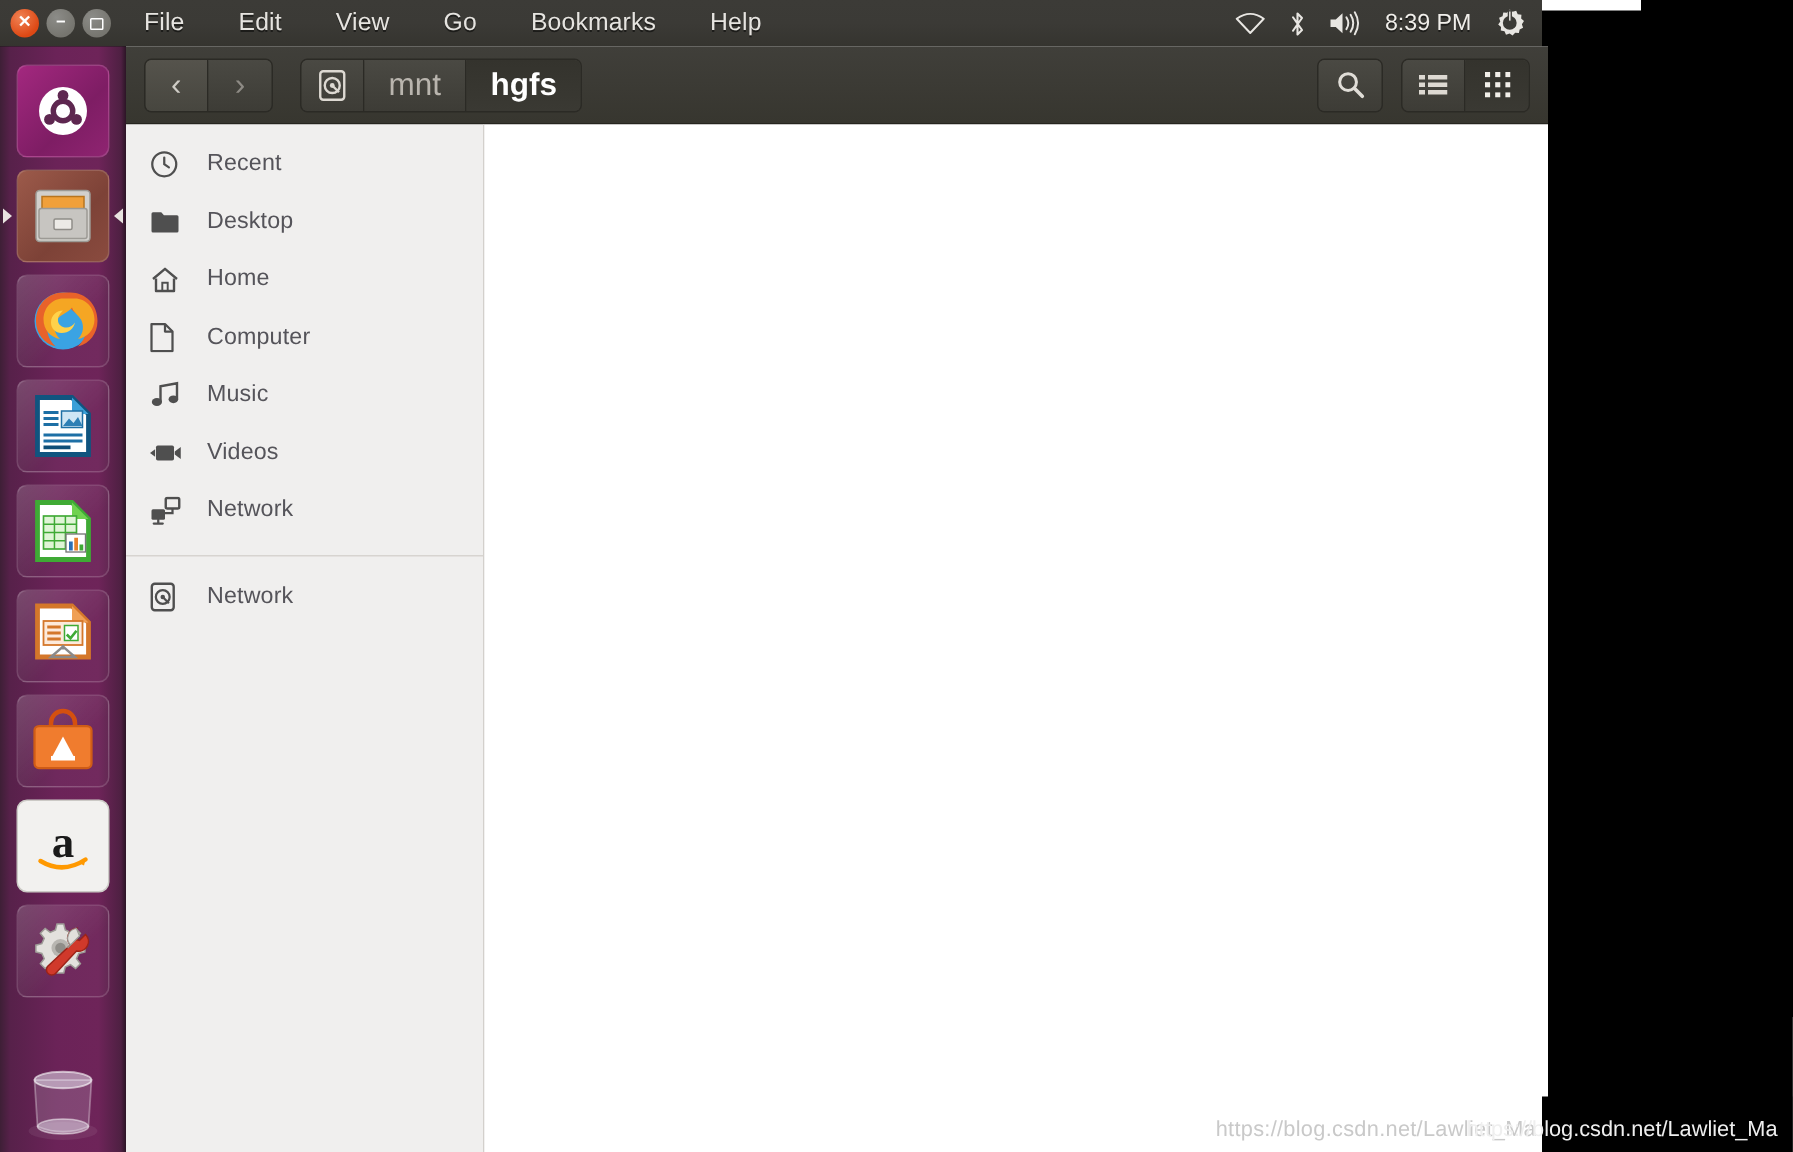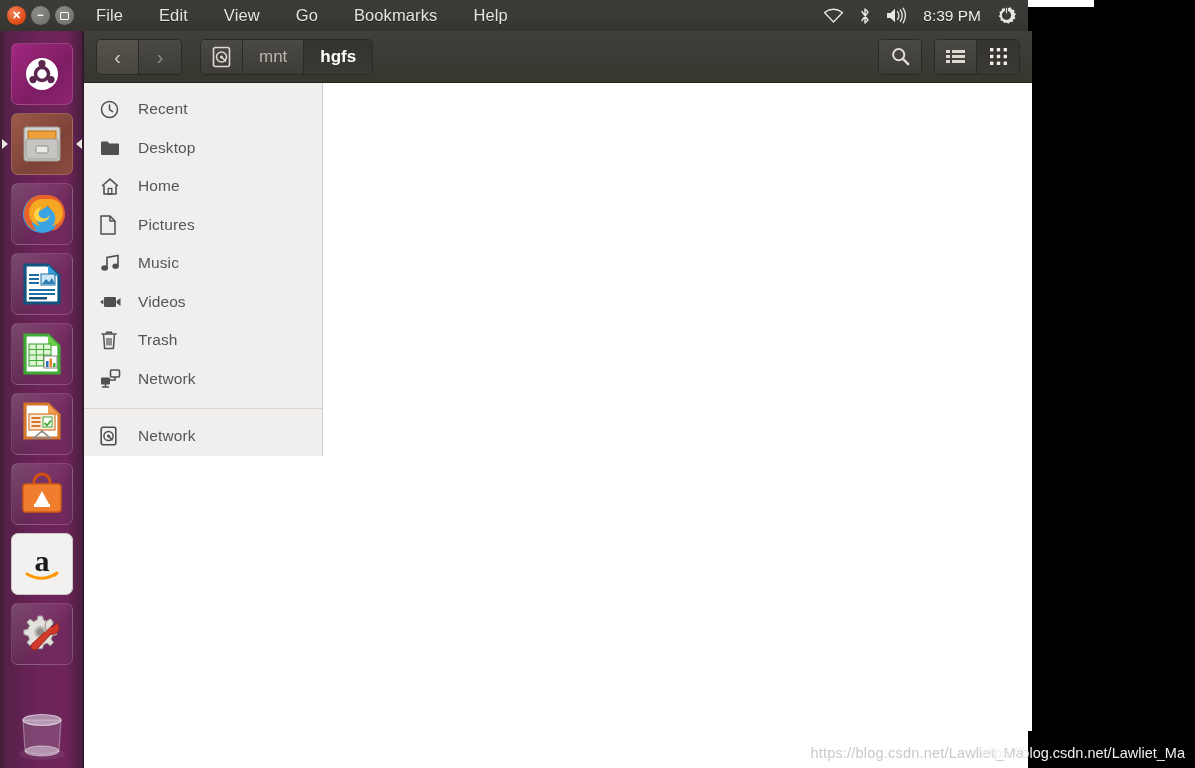--- a/index.html
+++ b/index.html
@@ -86,27 +86,27 @@
     min-width: 42px; height: 34px; display: flex; align-items: center; justify-content: center;
     background: linear-gradient(to bottom,#4a4943,#3d3c36);
     color: #cfccc6; font-size: 15px; border-right: 1px solid #2b2a25; cursor: default;
   }
   .tb-btn:last-child { border-right: none; }
   .tb-btn.dim { color: #8e8b85; }
   .tb-btn.active { background: linear-gradient(to bottom,#34332d,#3a3933); color: #fff; }
   .tb-btn.light { background: linear-gradient(to bottom,#55534c,#47463f); }
 
   .crumbs { margin-left: 18px; }
-  .crumb { padding: 0 16px; font-size: 17px; color: #d6d2cb; font-weight: bold; }
+  .crumb { padding: 0 16px; font-size: 21px; color: #d6d2cb; font-weight: bold; }
   .crumb.inactive { color: #b9b5ae; font-weight: normal; background: linear-gradient(to bottom,#4a4943,#3d3c36); }
   .crumb.icon-crumb { padding: 0 10px; }
 
   .tb-right { margin-left: auto; display: flex; gap: 12px; }
 
-  .fm-body { display: flex; height: 685px; flex-direction: column; }
+  .fm-body { display: flex; height: 685px; }
   .sidebar {
     width: 239px; background: #f0efee; border-right: 1px solid #d3d0cc;
     padding-top: 7px; overflow: hidden;
   }
   .side-item {
     display: flex; align-items: center; height: 38.5px; padding-left: 16px; cursor: default;
   }
   .side-icon {
     width: 24px; display: flex; align-items: center; justify-content: flex-start;
     color: #4a4a4a; flex: 0 0 24px;
@@ -421,21 +421,21 @@
           <span class="side-label">Home</span>
         </div>
 
         <div class="side-item">
           <span class="side-icon">
             <svg width="16" height="20" viewBox="0 0 16 20">
                 <path d="M1 1 h9 l5 5 v13 H1 Z" fill="none" stroke="#4f4f4f" stroke-width="1.5" stroke-linejoin="round"></path>
                 <path d="M10 1 v5 h5" fill="none" stroke="#4f4f4f" stroke-width="1.5" stroke-linejoin="round"></path>
               </svg>
           </span>
-          <span class="side-label">Pictures</span>
+          <span class="side-label">Computer</span>
         </div>
 
 
         <div class="side-item">
           <span class="side-icon">
             <svg width="20" height="18" viewBox="0 0 20 18">
                 <path d="M7 14 V3.5 L18 1.5 V12" fill="none" stroke="#4f4f4f" stroke-width="1.6"></path>
                 <ellipse cx="4.6" cy="14" rx="3.4" ry="2.7" fill="#4f4f4f"></ellipse>
                 <ellipse cx="15.6" cy="12.2" rx="3.2" ry="2.6" fill="#4f4f4f"></ellipse>
               </svg>
@@ -448,35 +448,20 @@
           <span class="side-icon">
             <svg width="21" height="14" viewBox="0 0 21 14">
                 <rect x="4" y="2" width="12" height="10" rx="1.2" fill="#4f4f4f"></rect>
                 <path d="M16.5 6 L20.5 3 V11 L16.5 8 Z" fill="#4f4f4f"></path>
                 <path d="M0 7 L3.4 4.5 V9.5 Z" fill="#4f4f4f"></path>
               </svg>
           </span>
           <span class="side-label">Videos</span>
         </div>
 
-        <div class="side-item">
-          <span class="side-icon">
-            <svg width="18" height="20" viewBox="0 0 18 20">
-                <path d="M2 4 H16" stroke="#4f4f4f" stroke-width="1.6" stroke-linecap="round"></path>
-                <path d="M6.6 4 V2.2 H11.4 V4" fill="none" stroke="#4f4f4f" stroke-width="1.5"></path>
-                <path d="M3.6 4.8 L4.6 18.4 H13.4 L14.4 4.8" fill="none" stroke="#4f4f4f" stroke-width="1.5" stroke-linejoin="round"></path>
-                <g stroke="#4f4f4f" stroke-width="1.2">
-                  <line x1="7" y1="8" x2="7" y2="15.5"></line>
-                  <line x1="9" y1="8" x2="9" y2="15.5"></line>
-                  <line x1="11" y1="8" x2="11" y2="15.5"></line>
-                </g>
-              </svg>
-          </span>
-          <span class="side-label">Trash</span>
-        </div>
 
         <div class="side-item">
           <span class="side-icon">
             <svg width="21" height="19" viewBox="0 0 21 19">
                 <rect x="10.5" y="1" width="9" height="7" rx="1" fill="none" stroke="#4f4f4f" stroke-width="1.6"></rect>
                 <rect x="1" y="8.5" width="9" height="7" rx="1" fill="#4f4f4f"></rect>
                 <path d="M15 8 V11 H5.5" fill="none" stroke="#4f4f4f" stroke-width="1.5"></path>
                 <path d="M5.5 15.5 V18 M2.5 18 H8.5" stroke="#4f4f4f" stroke-width="1.5" stroke-linecap="round"></path>
               </svg>
           </span>

